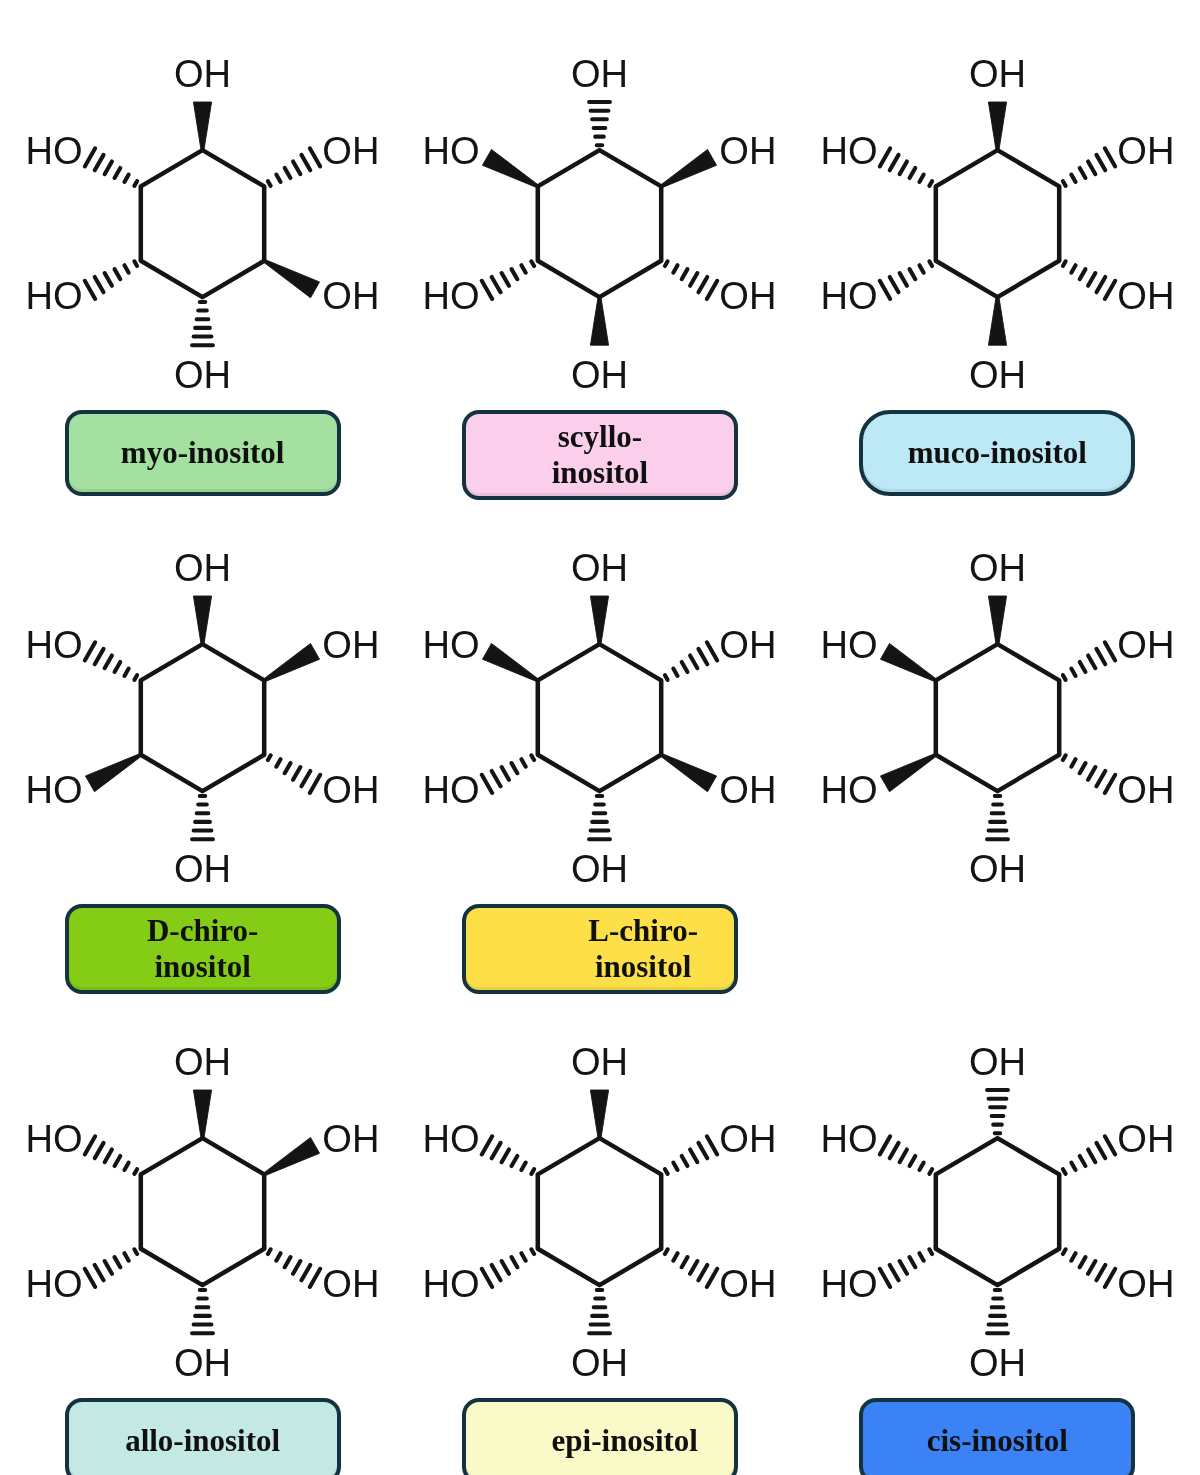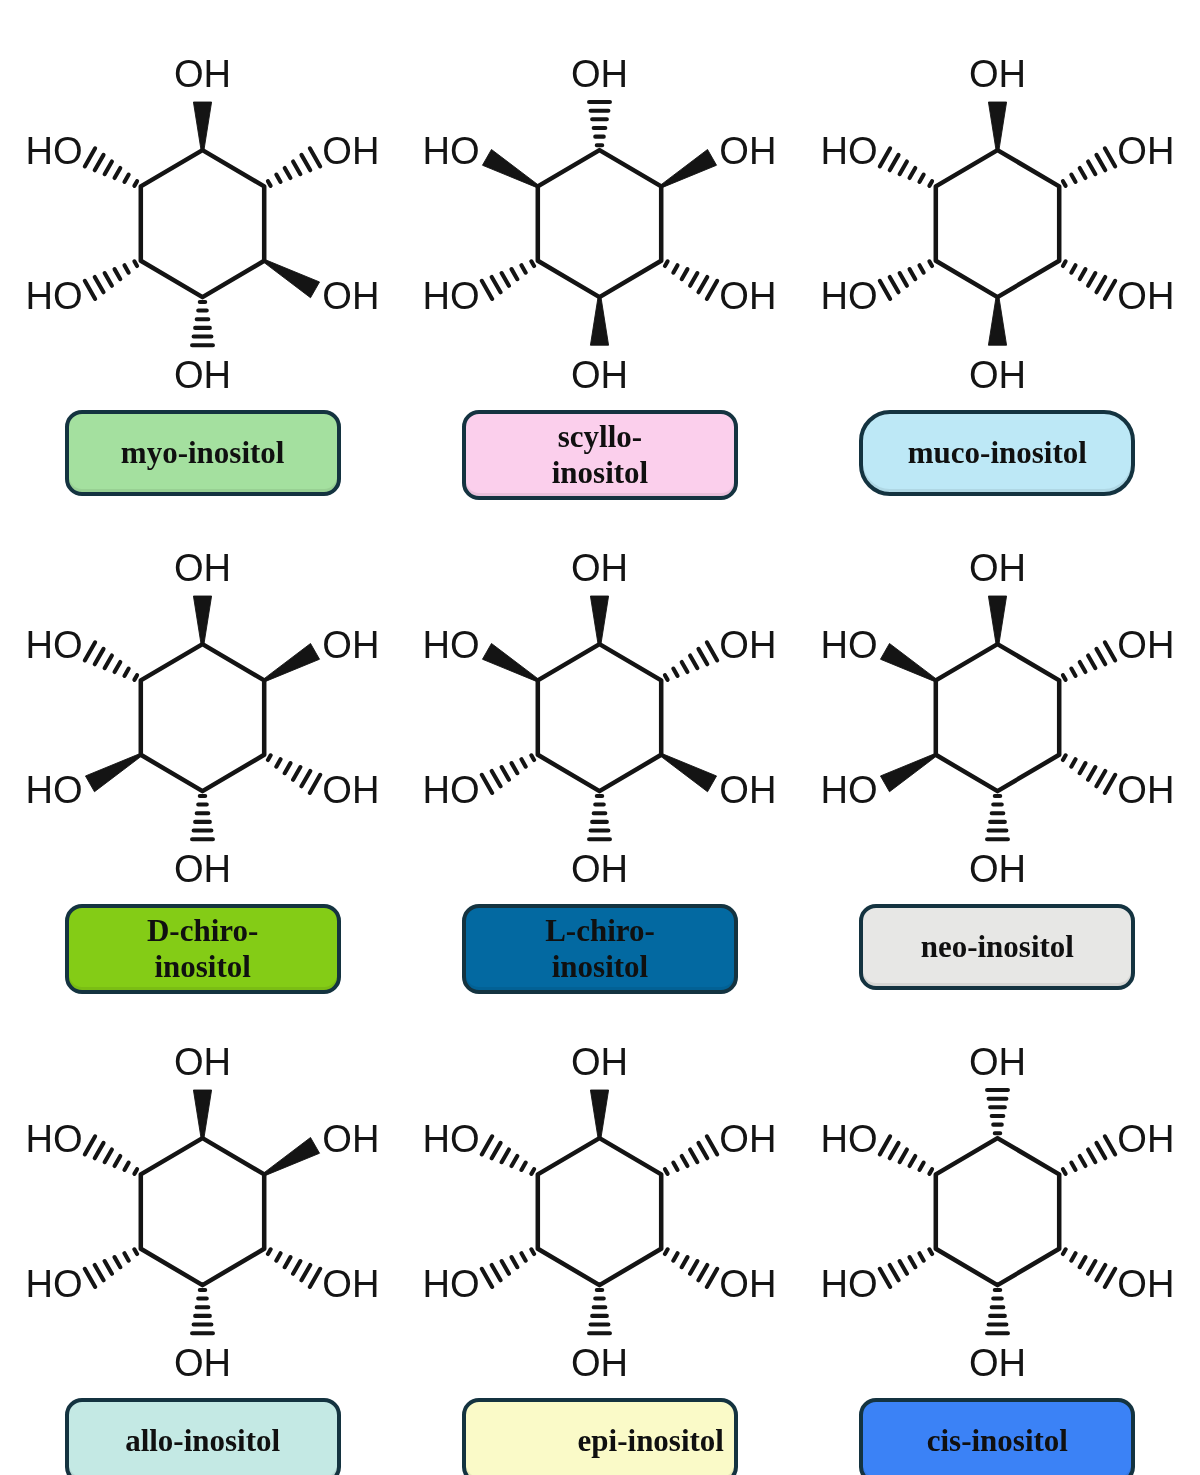--- a/index.html
+++ b/index.html
@@ -27,21 +27,21 @@
   .label-box {
     border: 4px solid #143340;
     border-radius: 17px;
     min-width: 276px;
     max-width: 340px;
     min-height: 86px;
     display: flex;
     flex-direction: column;
     justify-content: center;
     align-items: center;
-    padding: 5px 10px;
+    padding: 5px 36px;
     margin-top: 4px;
     box-shadow: inset 0 -3px 0 rgba(0,0,0,0.07);
   }
   .label-box .label-line {
     font-weight: bold;
     font-size: 31px;
     line-height: 1.16;
     color: #101010;
     text-align: center;
     white-space: nowrap;
@@ -160,21 +160,21 @@
           <path d="M 275.0884168150705 189.4047294263734 L 272.11158318492954 184.19527057362663 M 286.01185301027715 185.12074276798495 L 281.34814698972286 176.95925723201503 M 296.93528920548374 180.83675610959654 L 290.58471079451624 169.72324389040347 M 307.8587254006904 176.55276945120812 L 299.8212745993097 162.4872305487919 M 318.782161595897 172.2687827928197 L 309.05783840410305 155.25121720718028 M 329.70559779110357 167.9847961344313 L 318.29440220889643 148.0152038655687 " fill="none" stroke="#141414" stroke-width="4.5" stroke-linecap="round"></path>
           <text x="332" y="151" text-anchor="start" dominant-baseline="central" fill="#141414" font-family="&quot;Liberation Sans&quot;, sans-serif" font-size="42" letter-spacing="0">OH</text>
           <path d="M 124.9115831849295 272.59527057362664 L 127.88841681507051 277.80472942637334 M 113.98814698972288 276.879257232015 L 118.65185301027711 285.04074276798497 M 103.06471079451626 281.16324389040346 L 109.41528920548373 292.2767561095966 M 92.14127459930964 285.4472305487919 L 100.17872540069035 299.51276945120816 M 81.21783840410302 289.7312172071803 L 90.94216159589698 306.7487827928197 M 70.29440220889641 294.0152038655687 L 81.70559779110359 313.9847961344313 " fill="none" stroke="#141414" stroke-width="4.5" stroke-linecap="round"></path>
           <text x="68" y="311" text-anchor="end" dominant-baseline="central" fill="#141414" font-family="&quot;Liberation Sans&quot;, sans-serif" font-size="42" letter-spacing="0">HO</text>
           <path d="M 267.20617769862906 273.38918902739914 L 319.03861061643164 312.6824314212446 L 328.96138938356836 295.3175685787554 L 268.79382230137094 270.61081097260086 Z" fill="#141414" stroke="#141414" stroke-width="1"></path>
           <text x="332" y="311" text-anchor="start" dominant-baseline="central" fill="#141414" font-family="&quot;Liberation Sans&quot;, sans-serif" font-size="42" letter-spacing="0">OH</text>
           <path d="M 197 317.3 L 203 317.3 M 195.3 326.84 L 204.7 326.84 M 193.6 336.38 L 206.4 336.38 M 191.9 345.92 L 208.1 345.92 M 190.2 355.46 L 209.8 355.46 M 188.5 365 L 211.5 365 " fill="none" stroke="#141414" stroke-width="4.5" stroke-linecap="round"></path>
           <text x="200" y="398" text-anchor="middle" dominant-baseline="central" fill="#141414" font-family="&quot;Liberation Sans&quot;, sans-serif" font-size="42" letter-spacing="0">OH</text>
         </svg>
       </div>
-    <div class="label-box" style="background: #0369a1; border-color: rgb(20, 51, 64);">
+    <div class="label-box" style="background: #fde047; border-color: rgb(20, 51, 64); align-items: flex-end;">
       <span class="label-text">
           <div class="label-line">L-chiro-</div>
           <div class="label-line">inositol</div>
         </span>
     </div>
   </figure>
   <figure class="cell">
     <div class="structure">
         <svg viewBox="0 0 400 432" width="363" height="392">
           <polygon points="200,150 268,190 268,272 200,312 132,272 132,190" fill="none" stroke="#141414" stroke-width="5" stroke-linejoin="round"></polygon>
@@ -185,25 +185,20 @@
           <path d="M 275.0884168150705 189.4047294263734 L 272.11158318492954 184.19527057362663 M 286.01185301027715 185.12074276798495 L 281.34814698972286 176.95925723201503 M 296.93528920548374 180.83675610959654 L 290.58471079451624 169.72324389040347 M 307.8587254006904 176.55276945120812 L 299.8212745993097 162.4872305487919 M 318.782161595897 172.2687827928197 L 309.05783840410305 155.25121720718028 M 329.70559779110357 167.9847961344313 L 318.29440220889643 148.0152038655687 " fill="none" stroke="#141414" stroke-width="4.5" stroke-linecap="round"></path>
           <text x="332" y="151" text-anchor="start" dominant-baseline="central" fill="#141414" font-family="&quot;Liberation Sans&quot;, sans-serif" font-size="42" letter-spacing="0">OH</text>
           <path d="M 131.20617769862906 270.61081097260086 L 71.03861061643167 295.3175685787554 L 80.96138938356833 312.6824314212446 L 132.79382230137094 273.38918902739914 Z" fill="#141414" stroke="#141414" stroke-width="1"></path>
           <text x="68" y="311" text-anchor="end" dominant-baseline="central" fill="#141414" font-family="&quot;Liberation Sans&quot;, sans-serif" font-size="42" letter-spacing="0">HO</text>
           <path d="M 272.11158318492954 277.80472942637334 L 275.0884168150705 272.59527057362664 M 281.34814698972286 285.04074276798497 L 286.01185301027715 276.879257232015 M 290.58471079451624 292.2767561095966 L 296.93528920548374 281.16324389040346 M 299.8212745993097 299.51276945120816 L 307.8587254006904 285.4472305487919 M 309.05783840410305 306.7487827928197 L 318.782161595897 289.7312172071803 M 318.29440220889643 313.9847961344313 L 329.70559779110357 294.0152038655687 " fill="none" stroke="#141414" stroke-width="4.5" stroke-linecap="round"></path>
           <text x="332" y="311" text-anchor="start" dominant-baseline="central" fill="#141414" font-family="&quot;Liberation Sans&quot;, sans-serif" font-size="42" letter-spacing="0">OH</text>
           <path d="M 197 317.3 L 203 317.3 M 195.3 326.84 L 204.7 326.84 M 193.6 336.38 L 206.4 336.38 M 191.9 345.92 L 208.1 345.92 M 190.2 355.46 L 209.8 355.46 M 188.5 365 L 211.5 365 " fill="none" stroke="#141414" stroke-width="4.5" stroke-linecap="round"></path>
           <text x="200" y="398" text-anchor="middle" dominant-baseline="central" fill="#141414" font-family="&quot;Liberation Sans&quot;, sans-serif" font-size="42" letter-spacing="0">OH</text>
         </svg>
       </div>
-    <div class="label-box" style="background: rgb(231, 231, 229); border-color: rgb(20, 51, 64);">
-      <span class="label-text">
-          <div class="label-line">neo-inositol</div>
-        </span>
-    </div>
   </figure>
   <figure class="cell">
     <div class="structure">
         <svg viewBox="0 0 400 432" width="363" height="392">
           <polygon points="200,150 268,190 268,272 200,312 132,272 132,190" fill="none" stroke="#141414" stroke-width="5" stroke-linejoin="round"></polygon>
           <path d="M 201.6 150 L 210 97 L 190 97 L 198.4 150 Z" fill="#141414" stroke="#141414" stroke-width="1"></path>
           <text x="200" y="66" text-anchor="middle" dominant-baseline="central" fill="#141414" font-family="&quot;Liberation Sans&quot;, sans-serif" font-size="42" letter-spacing="0">OH</text>
           <path d="M 127.88841681507051 184.19527057362663 L 124.9115831849295 189.4047294263734 M 118.65185301027711 176.95925723201503 L 113.98814698972288 185.12074276798495 M 109.41528920548373 169.72324389040347 L 103.06471079451626 180.83675610959654 M 100.17872540069035 162.4872305487919 L 92.14127459930964 176.55276945120812 M 90.94216159589698 155.25121720718028 L 81.21783840410302 172.2687827928197 M 81.70559779110359 148.0152038655687 L 70.29440220889641 167.9847961344313 " fill="none" stroke="#141414" stroke-width="4.5" stroke-linecap="round"></path>
           <text x="68" y="151" text-anchor="end" dominant-baseline="central" fill="#141414" font-family="&quot;Liberation Sans&quot;, sans-serif" font-size="42" letter-spacing="0">HO</text>
           <path d="M 268.79382230137094 191.38918902739914 L 328.96138938356836 166.6824314212446 L 319.03861061643164 149.3175685787554 L 267.20617769862906 188.61081097260086 Z" fill="#141414" stroke="#141414" stroke-width="1"></path>

